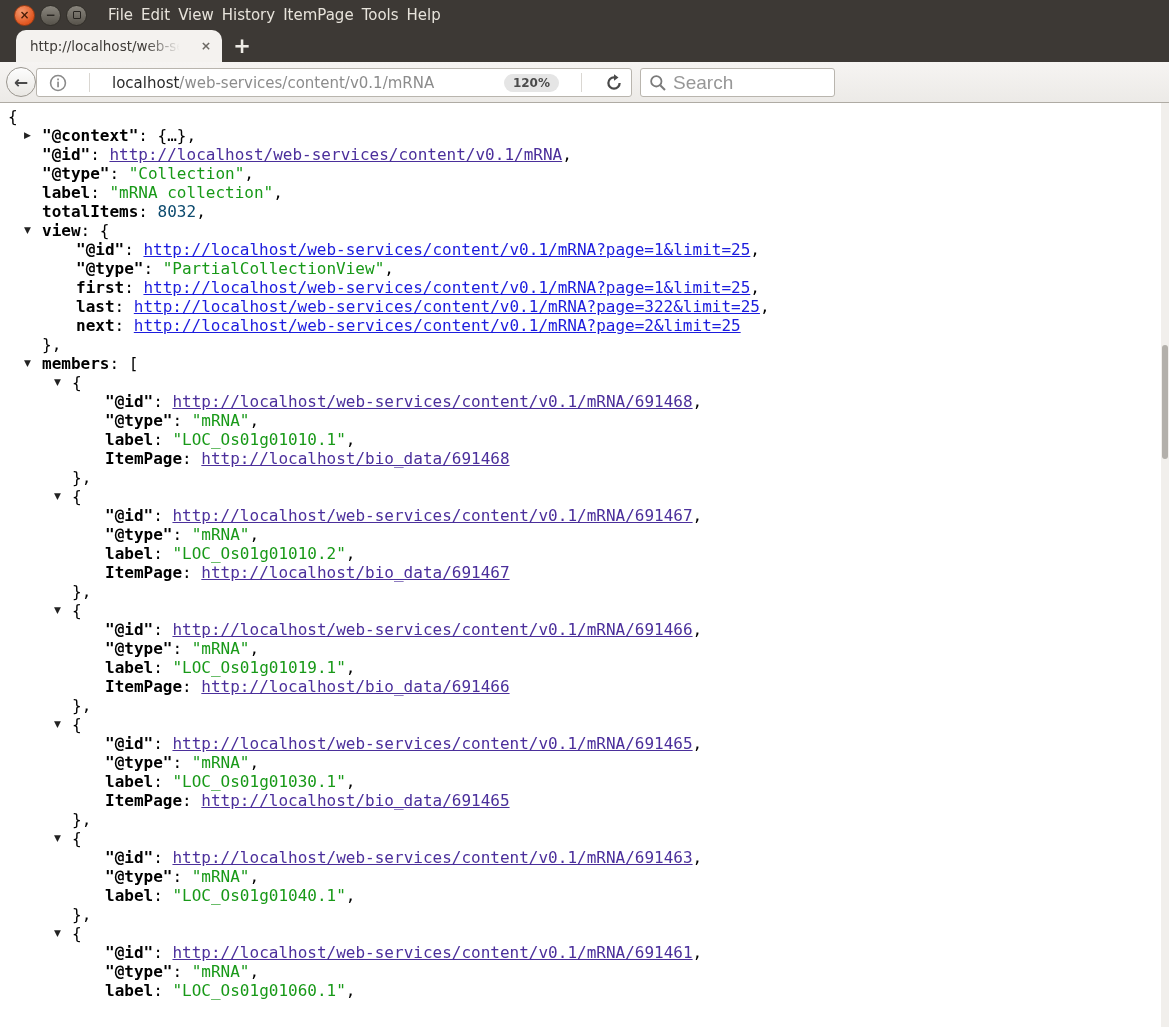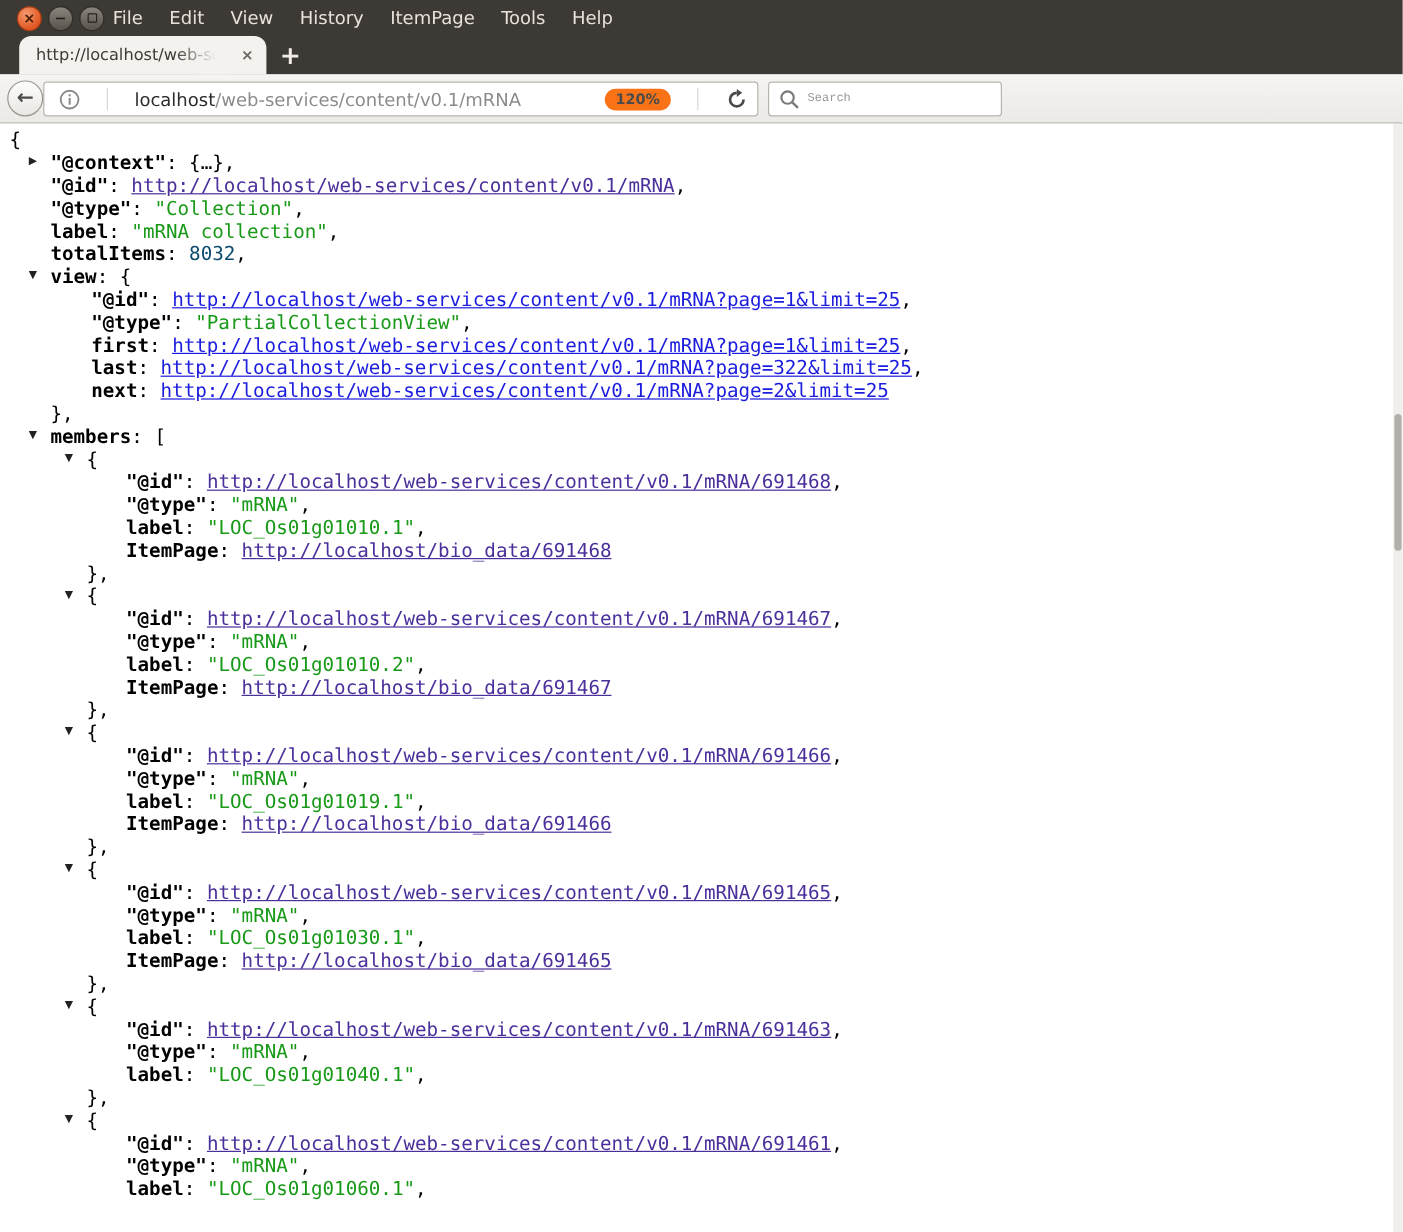--- a/index.html
+++ b/index.html
@@ -12,21 +12,21 @@
               background:#3D3935; display:flex; align-items:center; }
   .winbtns { display:flex; gap:5px; margin-left:14px; }
   .winbtn { width:21px; height:21px; border-radius:50%; display:flex;
             align-items:center; justify-content:center;
             font-size:12px; line-height:1; }
   .winbtn.close { background:radial-gradient(circle at 35% 30%, #F59A6F, #E0551F 72%);
                   border:1px solid #A03C12; color:#4A1E08; font-weight:bold; }
   .winbtn.minmax { background:linear-gradient(#8A867E,#57534B);
                    border:1px solid #312E29; color:#26231F; font-weight:bold; }
   .winbtn .sq { width:8px; height:8px; border:1.6px solid #26231F; border-radius:1px; }
-  .menubar { display:flex; gap:22px; margin-left:7px; }
+  .menubar { display:flex; gap:8px; margin-left:21px; }
   .menu-item { color:#E7E3DB; font-size:15px; cursor:default; }
 
   
   .tabbar { position:absolute; left:0; top:30px; width:100%; height:32px;
             background:#3D3935; }
   .tab { position:absolute; left:16px; top:0; width:206px; height:32px;
          background:#F4F2EF; border-radius:10px 10px 0 0;
          display:flex; align-items:center; overflow:hidden; }
   .tab-title { margin-left:14px; font-size:13.5px; color:#3E3B37; white-space:nowrap;
                overflow:hidden; width:158px; position:relative; }
@@ -48,30 +48,30 @@
              border:1px solid #9A968F; color:#4A4A4A; font-size:17px; font-weight:bold;
              text-align:center; line-height:28px; cursor:pointer; z-index:2; }
   .urlbar { position:absolute; left:36px; top:6px; width:596px; height:29px;
             background:#fff; border:1px solid #B9B5AE; border-radius:3px;
             display:flex; align-items:center; cursor:text;gap:15px; }
   .urlbar .vdiv { width:1px; height:19px; background:#DAD7D2; margin:0 7px; }
   .url-text { font-size:15px; white-space:nowrap; }
   .url-host { color:#2B2B2B; }
   .url-path { color:#8C8C8C; }
   .url-spacer { flex:1; }
-  .zoom-pill { background:#f97316; border-radius:10px; padding:2px 9px;
+  .zoom-pill { background:#e5e5e5; border-radius:10px; padding:2px 9px;
                font-size:12px; font-weight:bold; color:#4B4B4B; cursor:pointer; }
   .icon16 { width:18px; height:18px; margin-left:9px; flex:0 0 auto; }
   .reload { margin:0 8px 0 1px; cursor:pointer; }
 
   .searchbar { position:absolute; left:640px; top:6px; width:195px; height:29px;
                background:#fff; border:1px solid #B9B5AE; border-radius:3px;
                display:flex; align-items:center; }
-  .searchbar input { border:0; outline:none; width:130px; font-size:10px;
-                     font-family:Liberation Mono, monospace; color:#333; background:transparent; }
+  .searchbar input { border:0; outline:none; width:130px; font-size:19px;
+                     font-family:Liberation Sans, sans-serif; color:#333; background:transparent; }
   .searchbar input::placeholder { color:#979797; }
 
   .iconstrip { position:absolute; left:840px; top:62px; height:40px; right:0;
                display:flex; align-items:center; }
   .tbicon { width:34px; height:28px; display:flex; align-items:center;
             justify-content:center; cursor:pointer; }
   .strip-div { width:1px; height:24px; background:#C9C5BF; margin:0 2px; }
   .hamburger { display:flex; flex-direction:column; gap:3.5px; cursor:pointer;
                margin:0 6px; }
   .hamburger div { width:19px; height:3px; background:#4A4A4A; border-radius:1px; }

